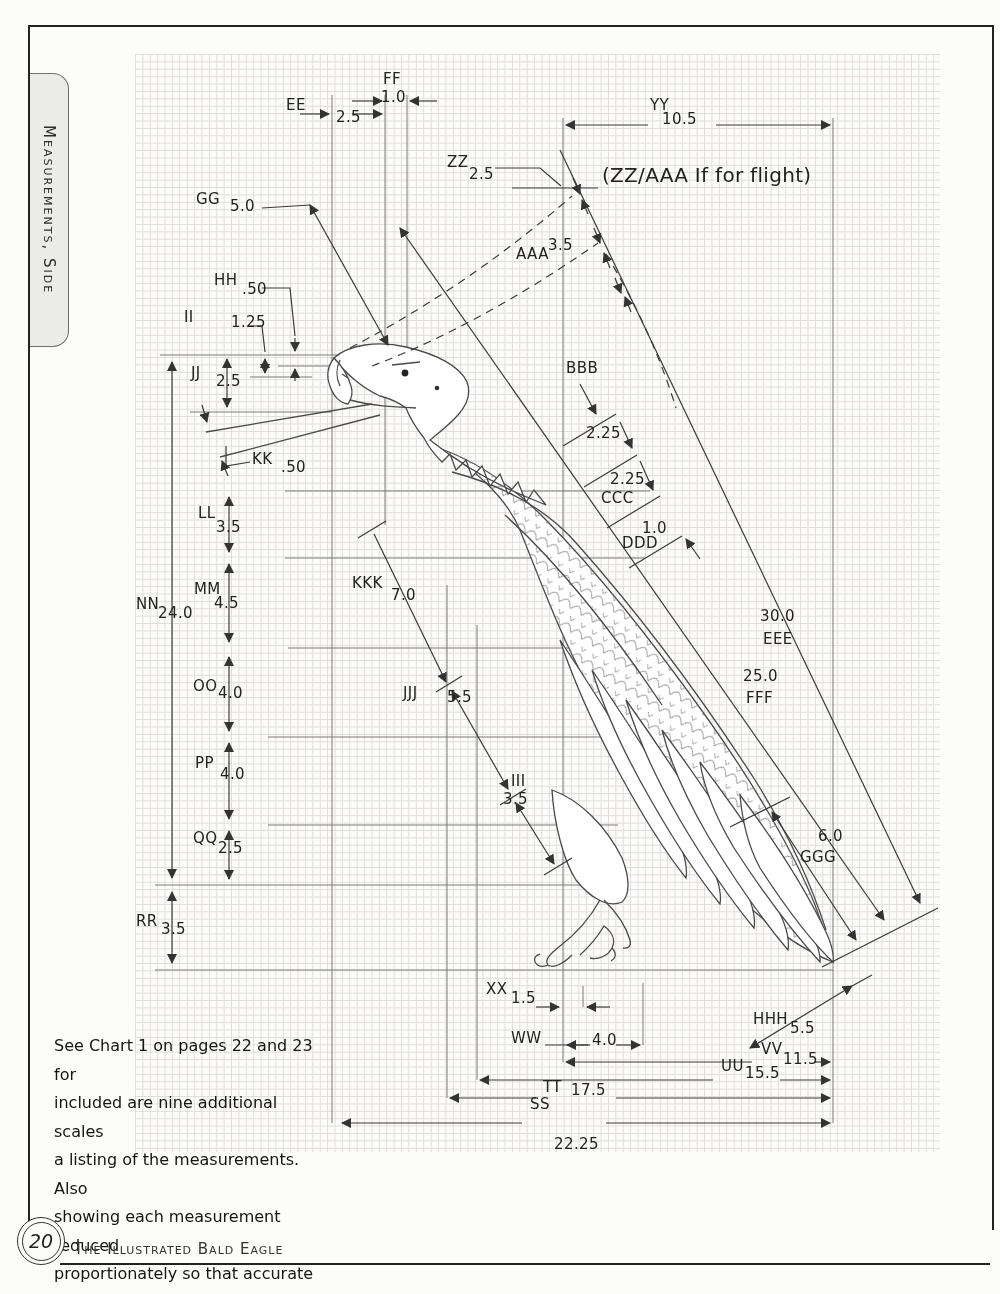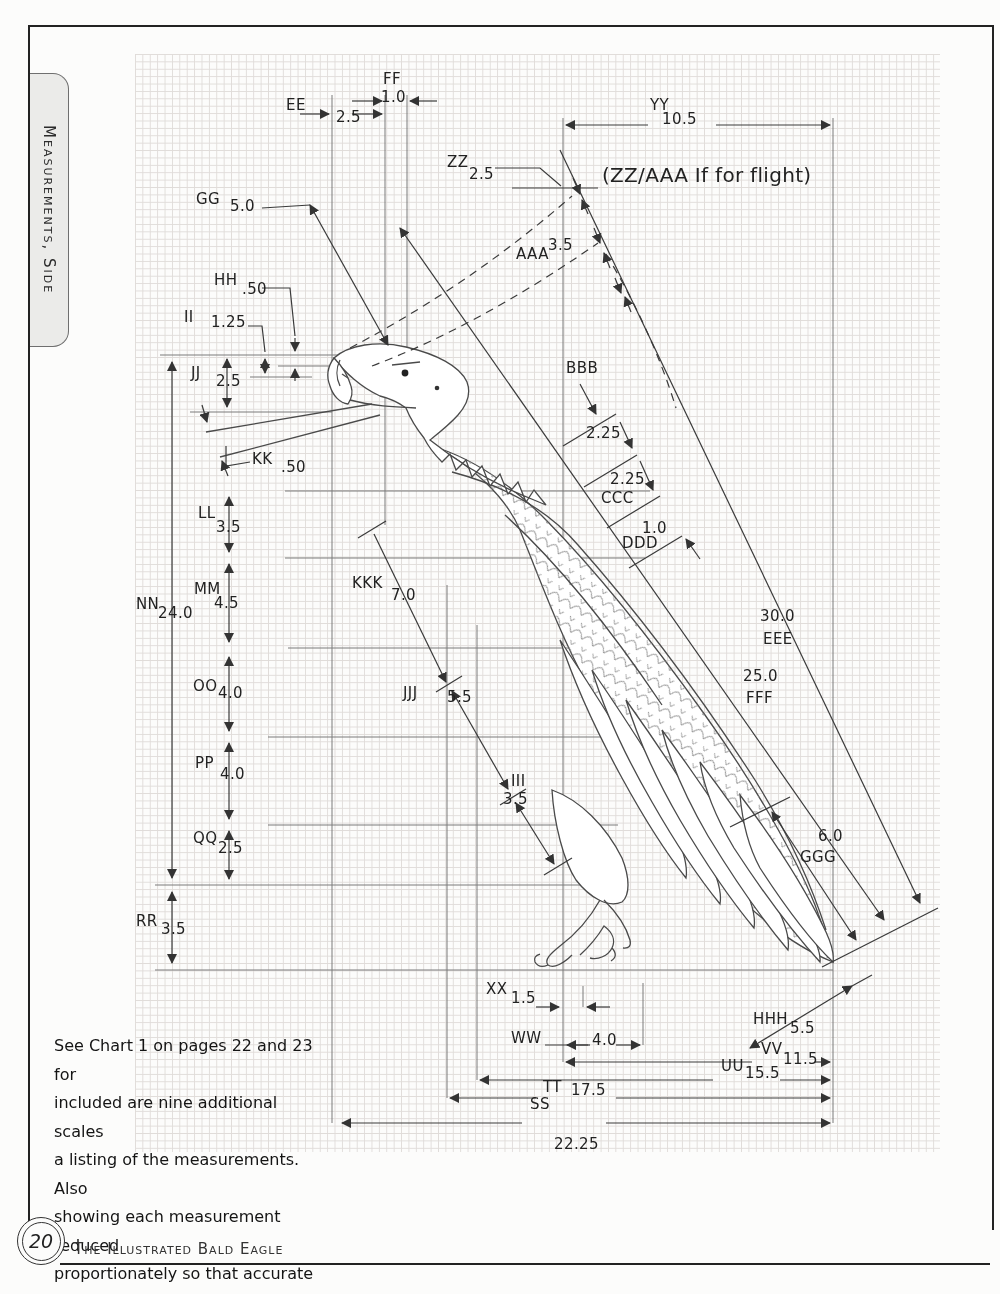--- a/index.html
+++ b/index.html
@@ -200,21 +200,21 @@
   <div id="labels">
       <span class="mlabel" style="left: 286px; top: 96px;">EE</span>
       <span class="mlabel" style="left: 336px; top: 108px;">2.5</span>
       <span class="mlabel" style="left: 383px; top: 70px;">FF</span>
       <span class="mlabel" style="left: 381px; top: 88px;">1.0</span>
       <span class="mlabel" style="left: 196px; top: 190px;">GG</span>
       <span class="mlabel" style="left: 230px; top: 197px;">5.0</span>
       <span class="mlabel" style="left: 214px; top: 271px;">HH</span>
       <span class="mlabel" style="left: 242px; top: 280px;">.50</span>
       <span class="mlabel" style="left: 184px; top: 308px;">II</span>
-      <span class="mlabel" style="left: 211px; top: 313px;">1.25</span>
+      <span class="mlabel" style="left: 211px; top: 313px; padding-left: 20px;">1.25</span>
       <span class="mlabel" style="left: 191px; top: 364px;">JJ</span>
       <span class="mlabel" style="left: 216px; top: 372px;">2.5</span>
       <span class="mlabel" style="left: 252px; top: 450px;">KK</span>
       <span class="mlabel" style="left: 281px; top: 458px;">.50</span>
       <span class="mlabel" style="left: 198px; top: 504px;">LL</span>
       <span class="mlabel" style="left: 216px; top: 518px;">3.5</span>
       <span class="mlabel" style="left: 194px; top: 580px;">MM</span>
       <span class="mlabel" style="left: 214px; top: 594px;">4.5</span>
       <span class="mlabel" style="left: 136px; top: 595px;">NN</span>
       <span class="mlabel" style="left: 158px; top: 604px;">24.0</span>

